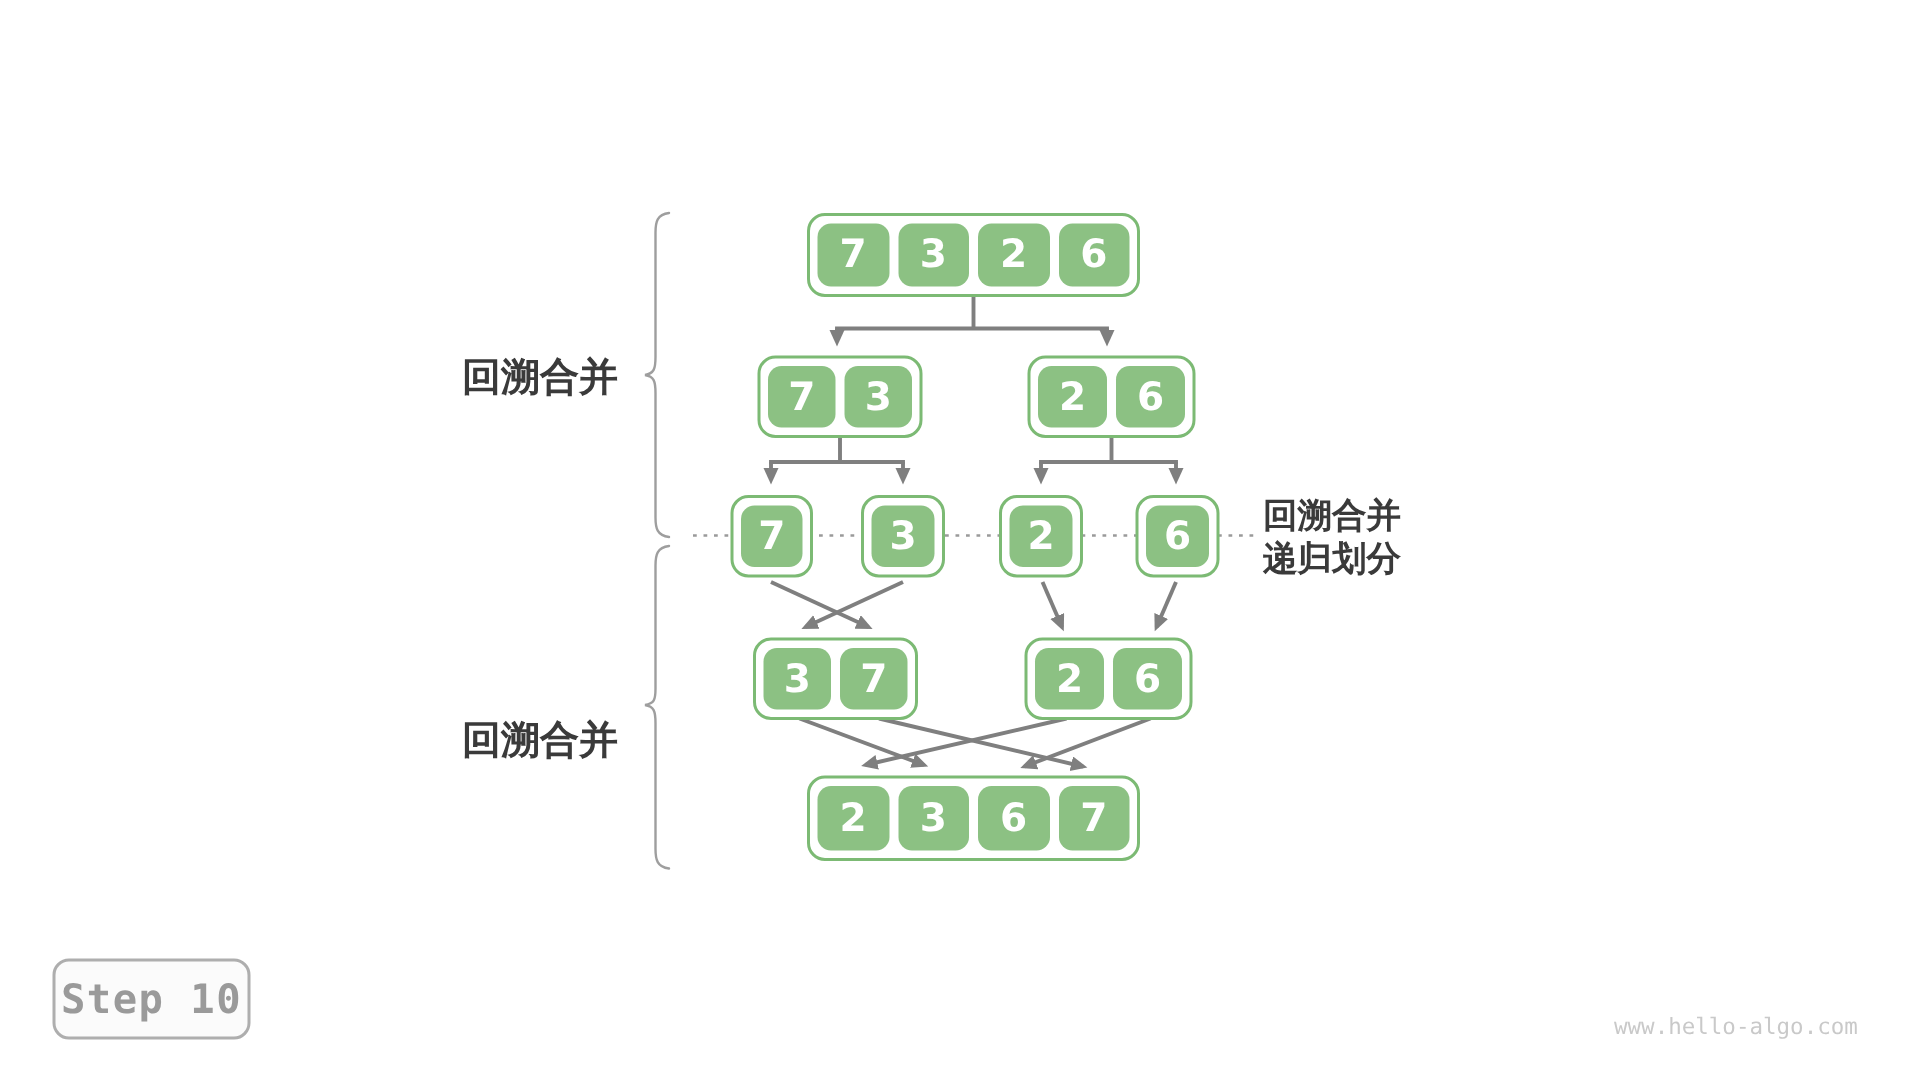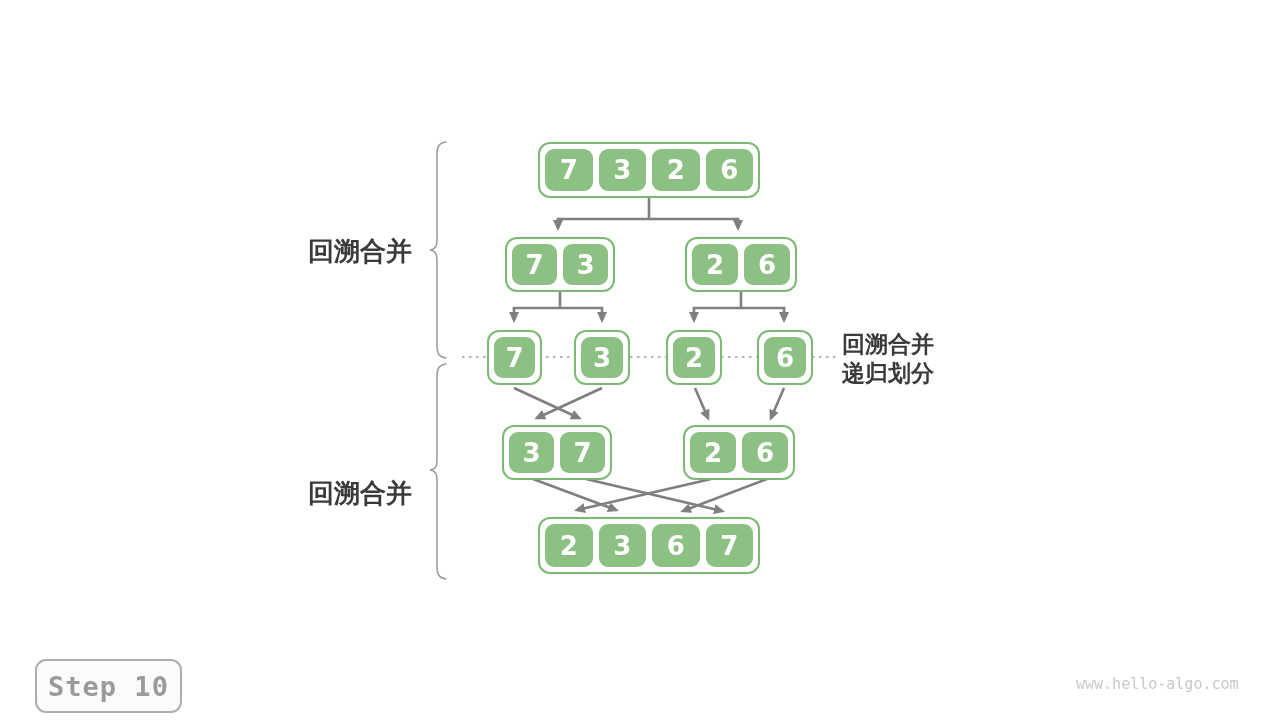--- a/index.html
+++ b/index.html
@@ -72,35 +72,34 @@
     z-index: 1;
     color: var(--label-dark, #3a3a3a);
     font-weight: bold;
     font-size: 23px;
     line-height: 29px;
     white-space: nowrap;
   }
   .step-badge {
     position: absolute;
     left: 35px; top: 639px;
-    width: 147px; height: 54px;
+    width: 132px; height: 54px;
     box-sizing: border-box;
     background: var(--badge-bg, #fbfbfb);
     border: 2px solid var(--badge-border, #aeaeae);
     border-radius: 11px;
     display: flex;
     align-items: center;
     justify-content: center;
     font-family: "DejaVu Sans Mono", "Liberation Mono", monospace;
     font-weight: bold;
     font-size: 27px;
     color: var(--badge-text, #9a9a9a);
     letter-spacing: 1px;
     z-index: 1;
-    margin-top: 20px;
   }
   .watermark {
     position: absolute;
     left: 1076px; top: 675px;
     font-family: "DejaVu Sans Mono", "Liberation Mono", monospace;
     font-size: 15px;
     color: var(--watermark-gray, #c9c9c9);
     z-index: 1;
   }
 </style>

